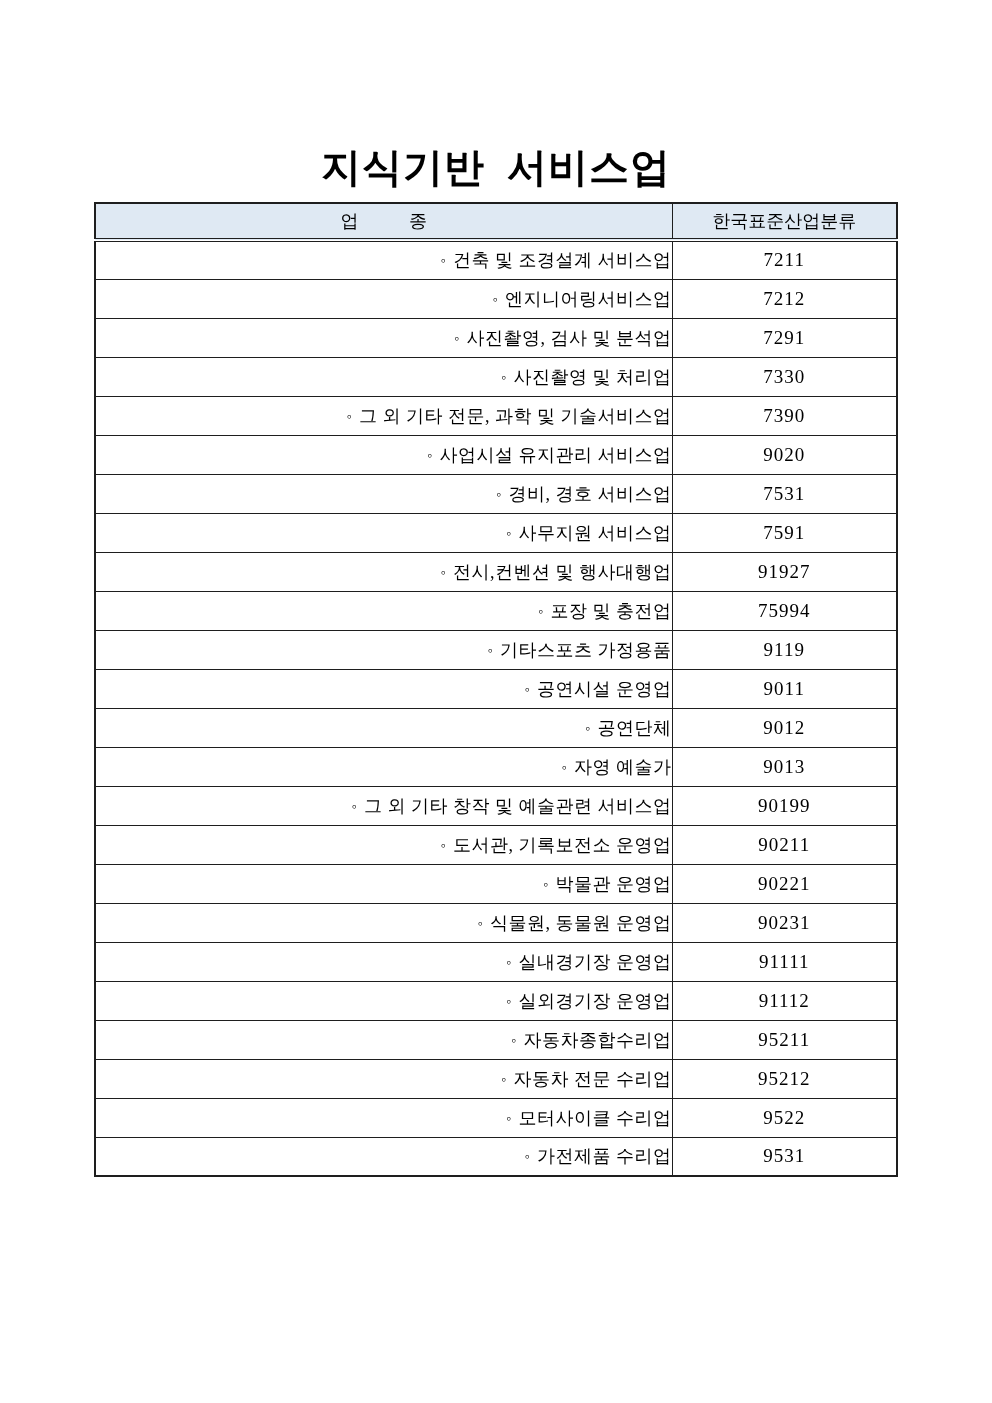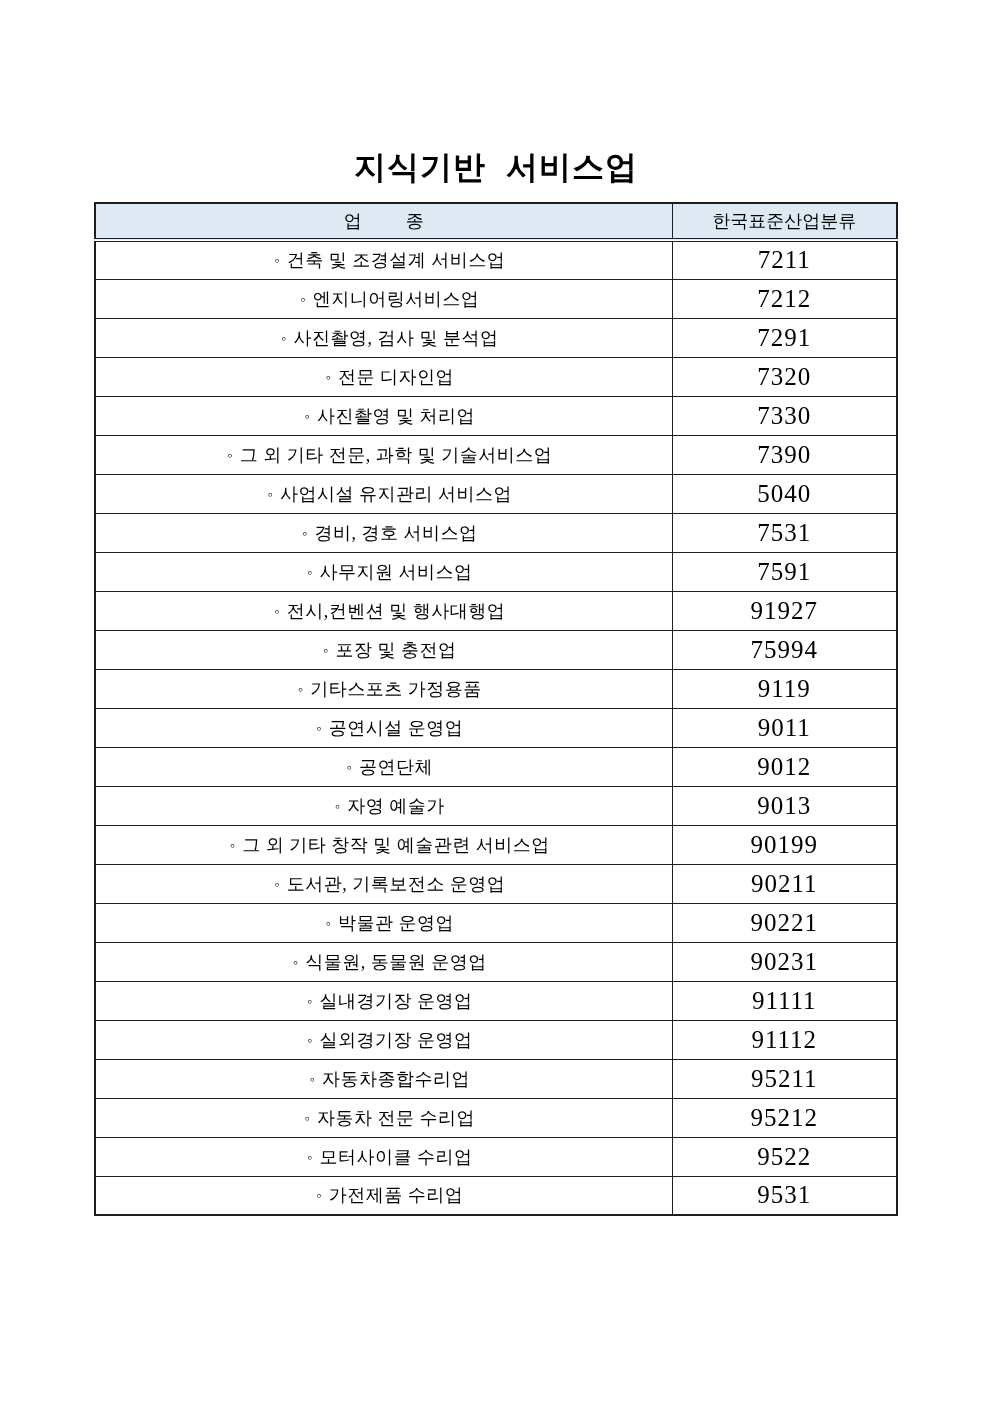--- a/index.html
+++ b/index.html
@@ -19,21 +19,21 @@
   .page{
     width:992px;
     min-height:1403px;
     padding-top:148px;
     background:#ffffff;
   }
   .page-title{
     text-align:center;
     font-family:"Liberation Sans","DejaVu Sans",sans-serif;
     font-weight:700;
-    font-size:32px;
+    font-size:40px;
     line-height:38px;
     letter-spacing:1px;
     word-spacing:10px;
     color:#000000;
   }
   table.industry-table{
     width:802px;
     margin:16px auto 0 auto;
     border-collapse:collapse;
     table-layout:fixed;
@@ -48,37 +48,38 @@
   }
   thead th{
     background:var(--header-bg);
     height:37px;
     font-weight:400;
     text-align:center;
     border-bottom:4px double var(--border-color);
   }
   th.industry-header{
     word-spacing:2.2em;
+    font-family:Liberation Mono, monospace;
   }
   td{height:39px;}
   td.industry-cell{
-    text-align:center;
+    text-align:right;
     padding-left:12px;
     letter-spacing:0.5px;
   }
   td.industry-cell .bullet{
     font-size:14px;
     margin-right:7px;
     position:relative;
     top:-1px;
   }
   td.code-cell{
     text-align:center;
     letter-spacing:1px;
-    font-size:25px;
+    font-size:19px;
   }
 </style>
 </head>
 <body>
 
 <div class="page">
   <h1 class="page-title">지식기반 서비스업</h1>
 
   <table class="industry-table">
     <colgroup>
@@ -98,34 +99,30 @@
         </tr>
         <tr>
           <td class="industry-cell"><span class="bullet">◦</span><span>엔지니어링서비스업</span></td>
           <td class="code-cell">7212</td>
         </tr>
         <tr>
           <td class="industry-cell"><span class="bullet">◦</span><span>사진촬영, 검사 및 분석업</span></td>
           <td class="code-cell">7291</td>
         </tr>
         <tr>
-          <td class="industry-cell"><span class="bullet">◦</span><span>전문 디자인업</span></td>
-          <td class="code-cell">7320</td>
-        </tr>
-        <tr>
           <td class="industry-cell"><span class="bullet">◦</span><span>사진촬영 및 처리업</span></td>
           <td class="code-cell">7330</td>
         </tr>
         <tr>
           <td class="industry-cell"><span class="bullet">◦</span><span>그 외 기타 전문, 과학 및 기술서비스업</span></td>
           <td class="code-cell">7390</td>
         </tr>
         <tr>
           <td class="industry-cell"><span class="bullet">◦</span><span>사업시설 유지관리 서비스업</span></td>
-          <td class="code-cell">5040</td>
+          <td class="code-cell">9020</td>
         </tr>
         <tr>
           <td class="industry-cell"><span class="bullet">◦</span><span>경비, 경호 서비스업</span></td>
           <td class="code-cell">7531</td>
         </tr>
         <tr>
           <td class="industry-cell"><span class="bullet">◦</span><span>사무지원 서비스업</span></td>
           <td class="code-cell">7591</td>
         </tr>
         <tr>

